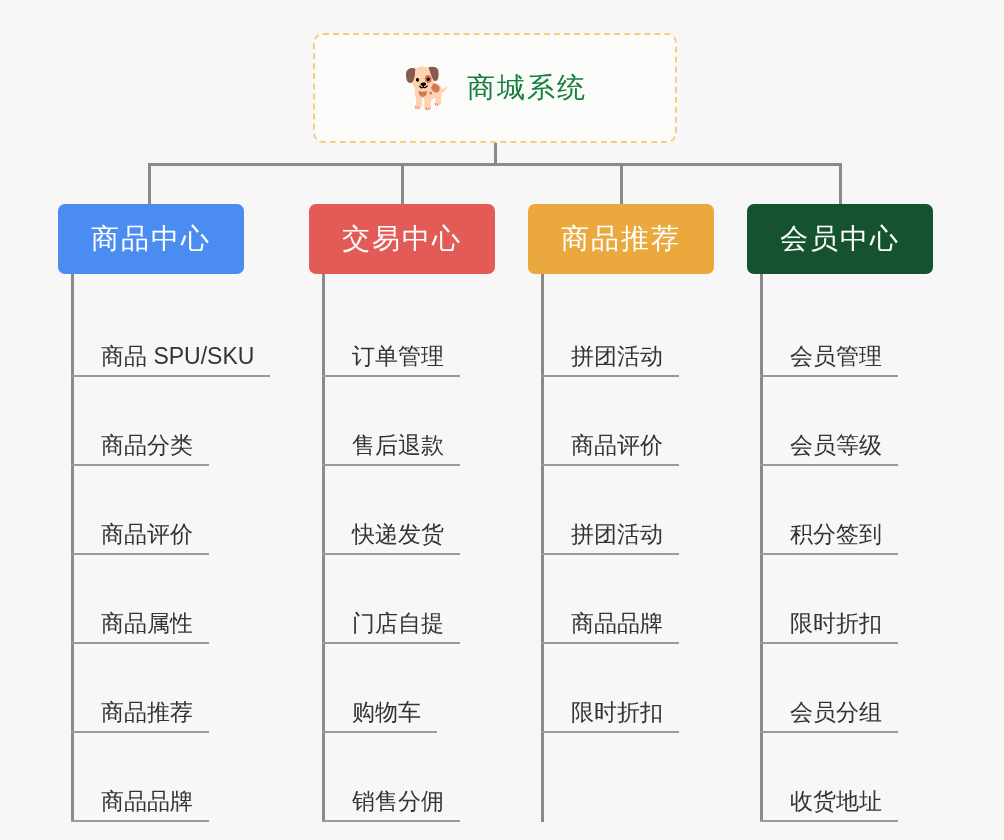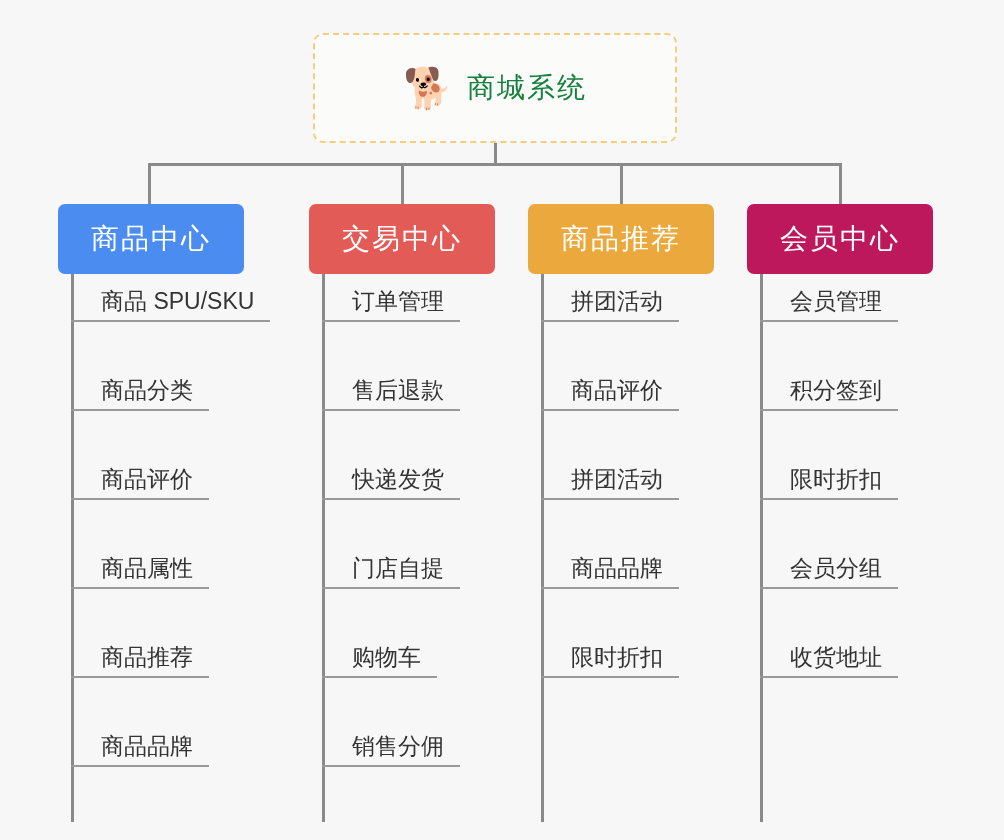--- a/index.html
+++ b/index.html
@@ -86,21 +86,21 @@
     left: 13px;
     top: 0;
     width: 3px;
     background: #8a8a8a;
   }
 
   .leaf {
     position: relative;
     height: 89px;
     display: flex;
-    align-items: flex-start;
+    align-items: flex-end;
     padding-left: 13px;
     box-sizing: border-box;
   }
   .leaf-inner {
     display: inline-block;
     border-bottom: 2px solid #9a9a9a;
     padding: 0 16px 6px 30px;
     font-size: 23px;
     color: #333333;
     white-space: nowrap;
@@ -196,29 +196,32 @@
       <div class="leaf">
           <span class="leaf-inner">商品品牌</span>
         </div>
       <div class="leaf">
           <span class="leaf-inner">限时折扣</span>
         </div>
     </div>
   </div>
 
   <div class="branch" style="left:747px;">
-    <div class="branch-head" style="background: #be185d; align-items: center;">
+    <div class="branch-head" style="background: #14532d; align-items: center;">
       <span>会员中心</span>
     </div>
     <div class="branch-body">
       <div class="spine" style="background: rgb(138, 138, 138); height: 548px;"></div>
       <div class="leaf">
           <span class="leaf-inner">会员管理</span>
         </div>
       <div class="leaf">
+          <span class="leaf-inner">会员等级</span>
+        </div>
+      <div class="leaf">
           <span class="leaf-inner">积分签到</span>
         </div>
       <div class="leaf">
           <span class="leaf-inner">限时折扣</span>
         </div>
       <div class="leaf">
           <span class="leaf-inner">会员分组</span>
         </div>
       <div class="leaf">
           <span class="leaf-inner">收货地址</span>

